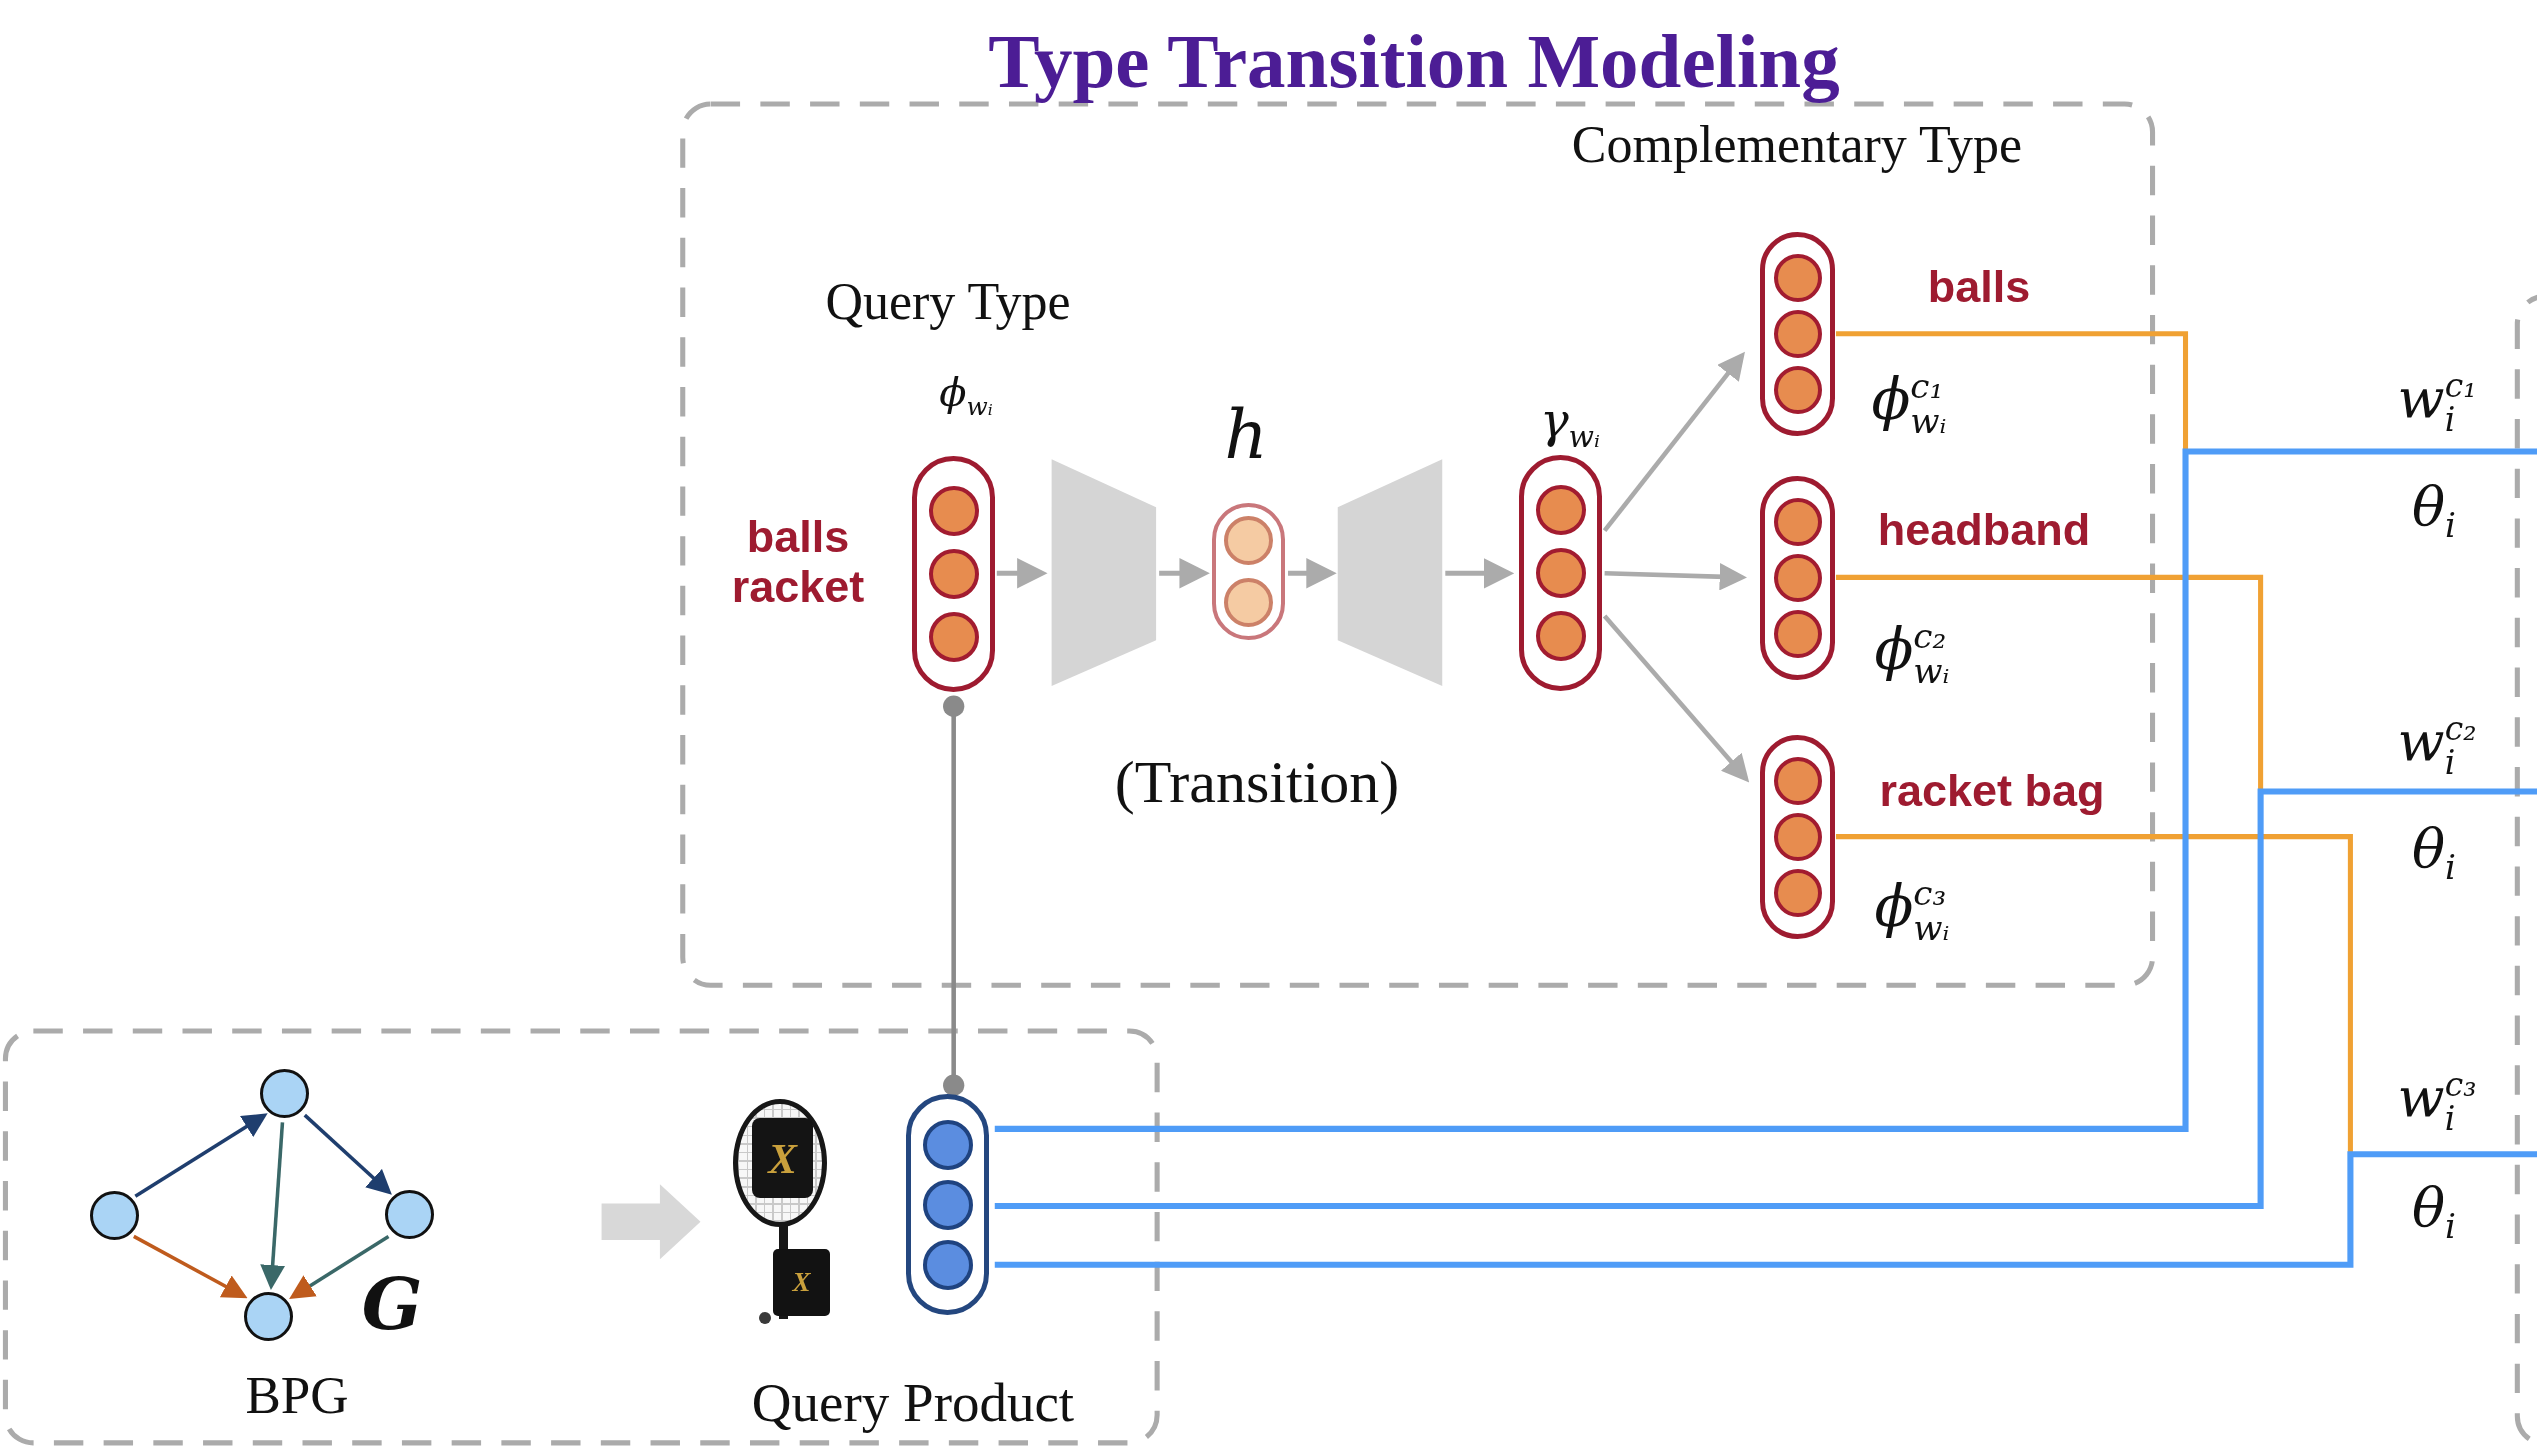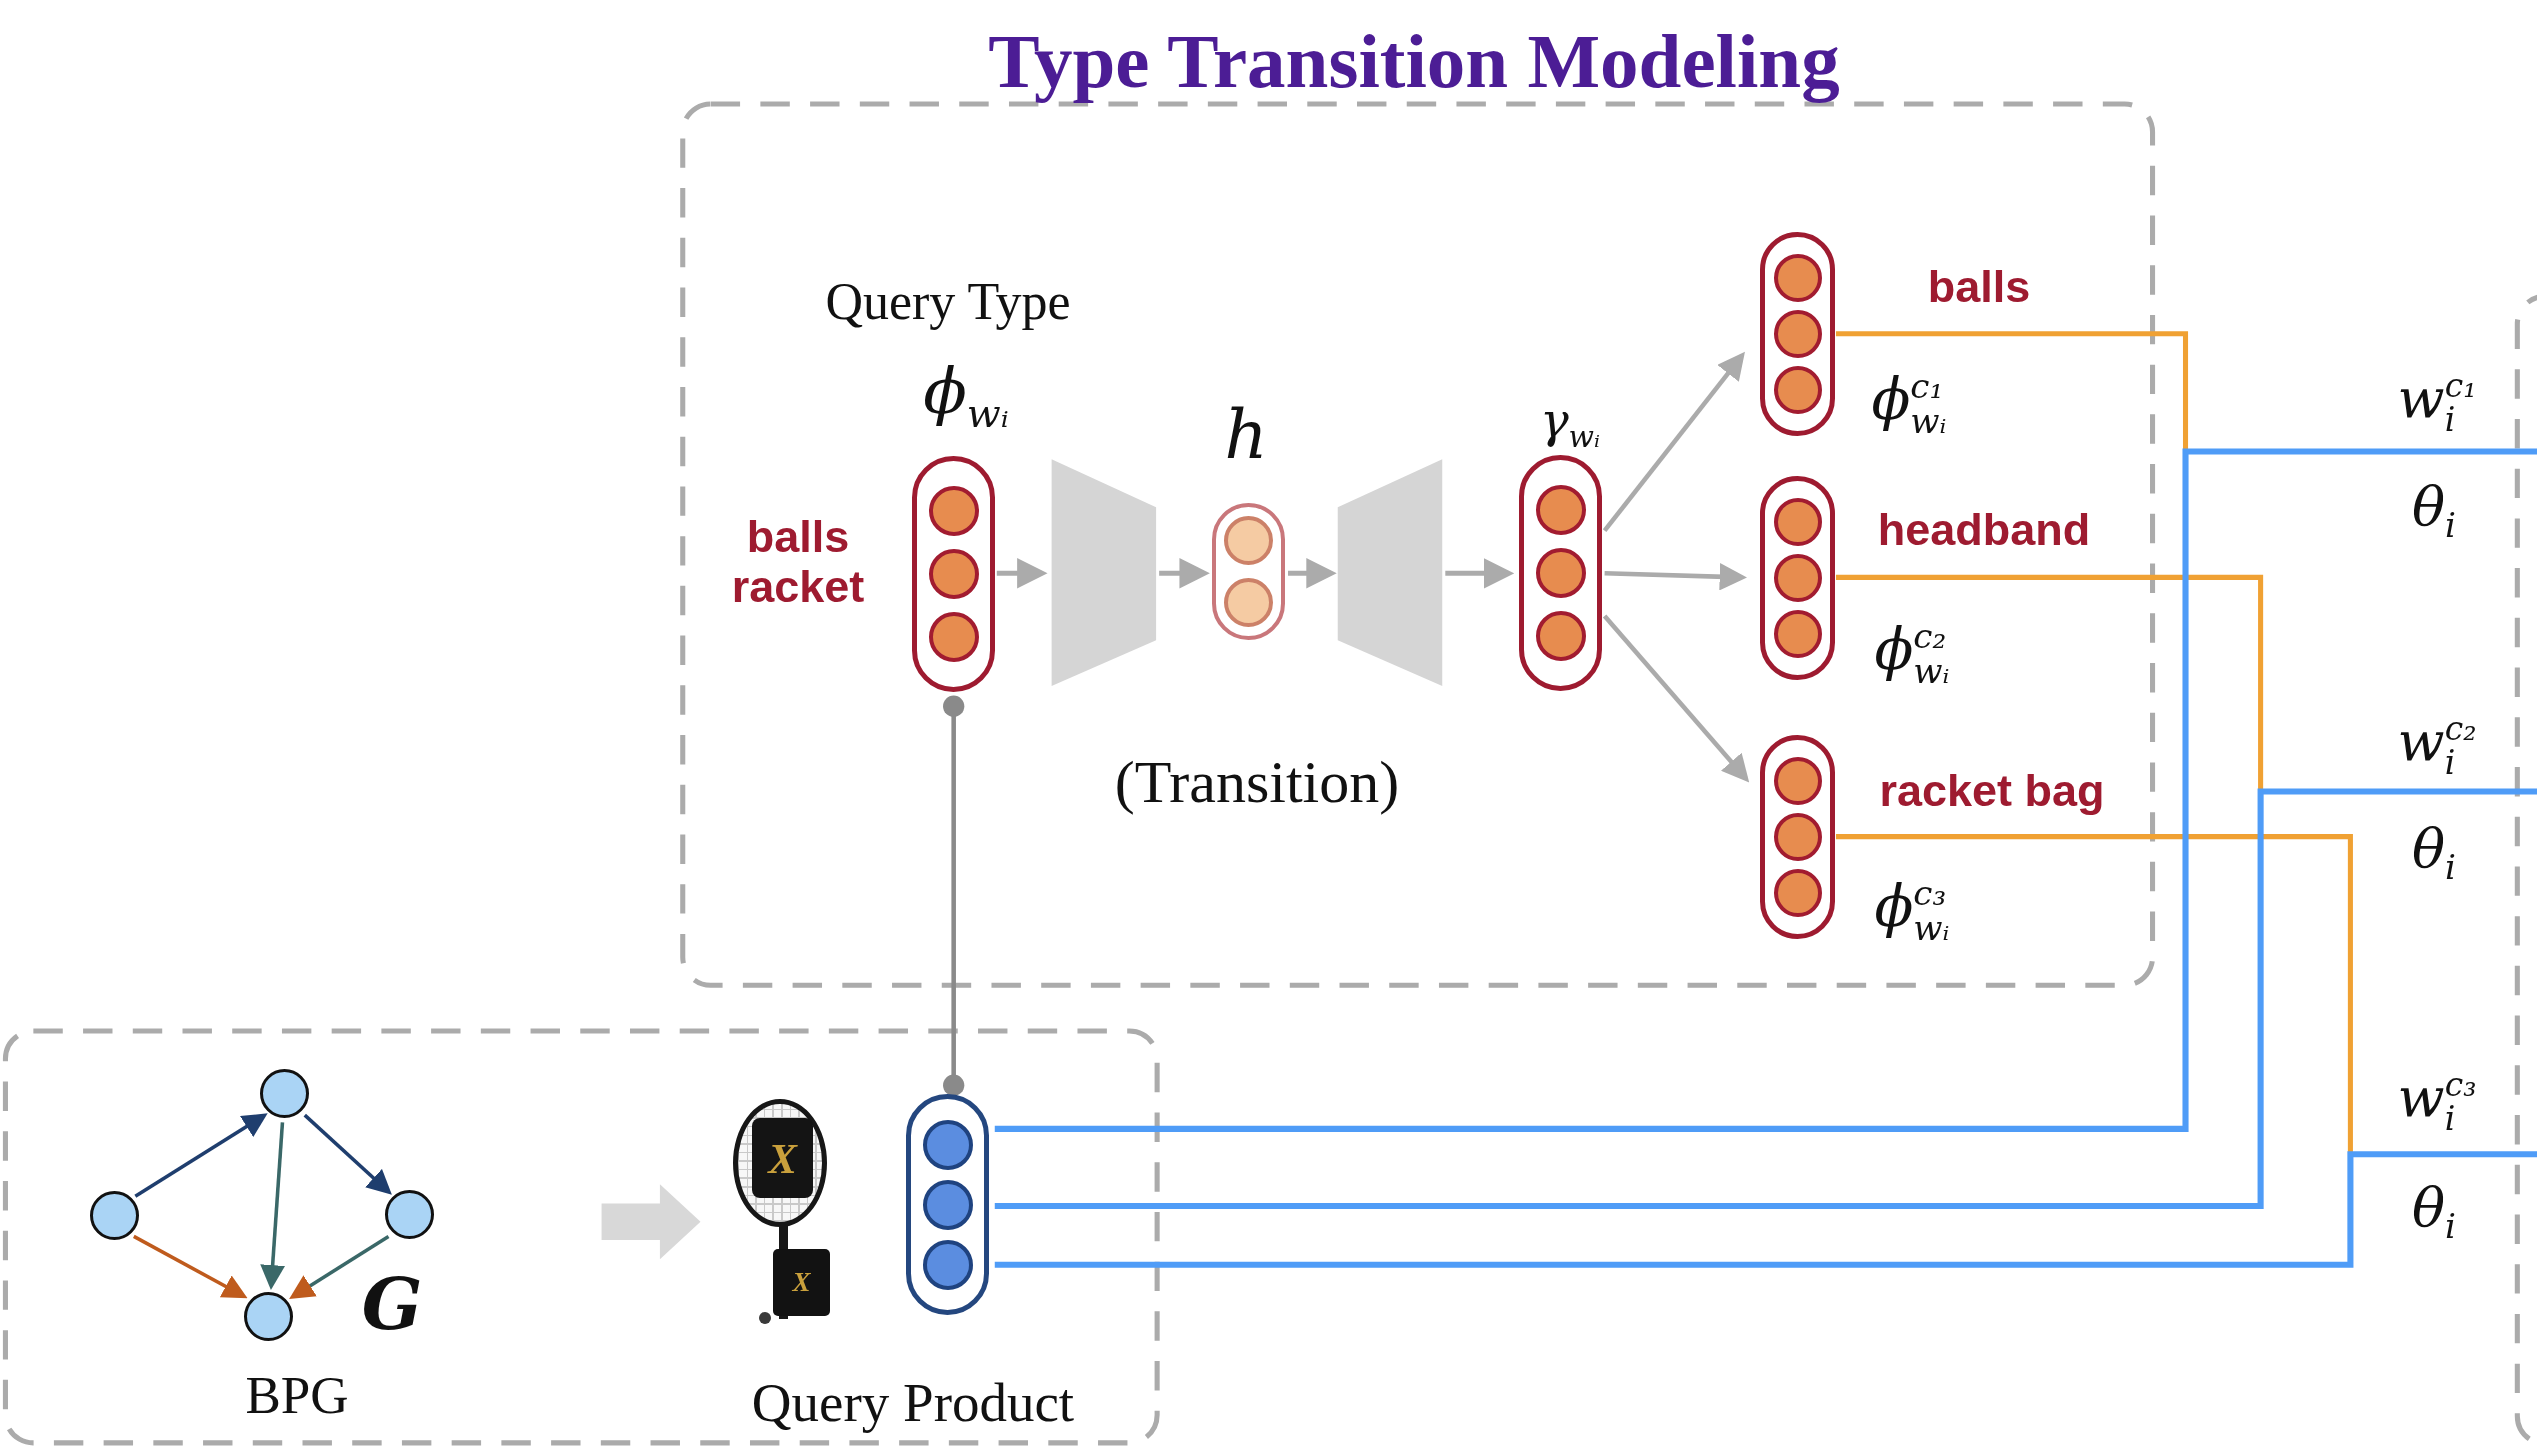--- a/index.html
+++ b/index.html
@@ -105,21 +105,21 @@
     <line x1="556" y1="2212" x2="534" y2="2532" stroke-width="7" marker-end="url(#m-teal)" stroke="#3A6868"></line>
 
     <polygon points="1185,2372 1300,2372 1300,2334 1380,2408 1300,2482 1300,2444 1185,2444" fill="#D8D8D8"></polygon>
   </svg>
 
   <div class="lbl sec-title" style="left:1414px;top:62px;">Type Transition Modeling</div>
 
 
   <div class="lbl blackcap" style="left:948px;top:301px;">Query Type</div>
 
-  <div class="lbl math" style="left:966px;top:395px;font-size:64px;">
+  <div class="lbl math" style="left:966px;top:395px;font-size:40px;">
     <span>ϕ</span><sub class="ss">wᵢ</sub>
   </div>
 
   <div class="lbl typename" style="left:798px;top:562px;">
     <div>balls</div>
     <div>racket</div>
   </div>
 
   <div class="capsule red-cap" style="left:912px;top:456px;width:83px;height:236px;gap:13px;">
     <div class="dot-o"></div>
@@ -139,20 +139,21 @@
   <div class="lbl math" style="left:1570px;top:423px;font-size:48px;">
     <span>γ</span><sub class="ss">wᵢ</sub>
   </div>
 
   <div class="capsule red-cap" style="left:1519px;top:455px;width:83px;height:236px;gap:13px;">
     <div class="dot-o"></div>
     <div class="dot-o"></div>
     <div class="dot-o"></div>
   </div>
 
+  <div class="lbl blackcap" style="left:1797px;top:144px;">Complementary Type</div>
 
   <div class="capsule red-cap" style="left:1760px;top:232px;width:75px;height:204px;gap:8px;border-radius:41px;">
     <div class="dot-o sm"></div>
     <div class="dot-o sm"></div>
     <div class="dot-o sm"></div>
   </div>
   <div class="capsule red-cap" style="left:1760px;top:476px;width:75px;height:204px;gap:8px;border-radius:41px;">
     <div class="dot-o sm"></div>
     <div class="dot-o sm"></div>
     <div class="dot-o sm"></div>

